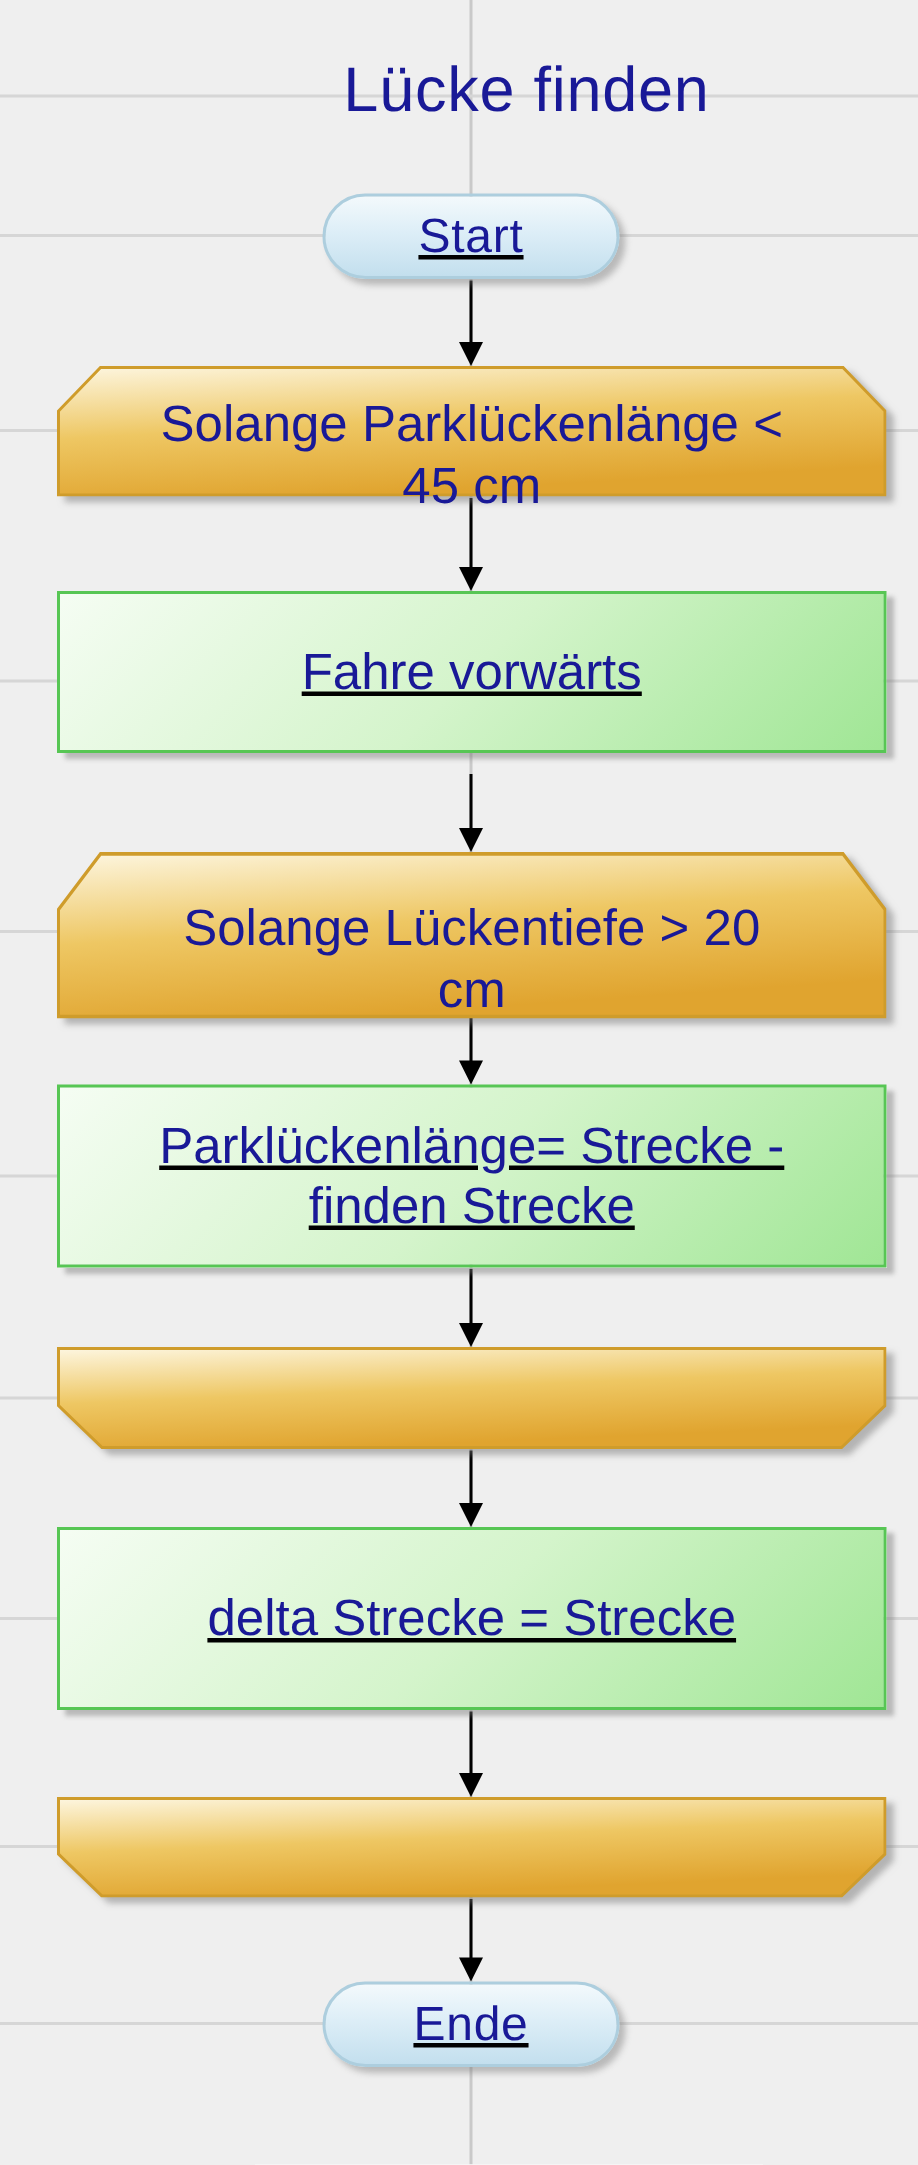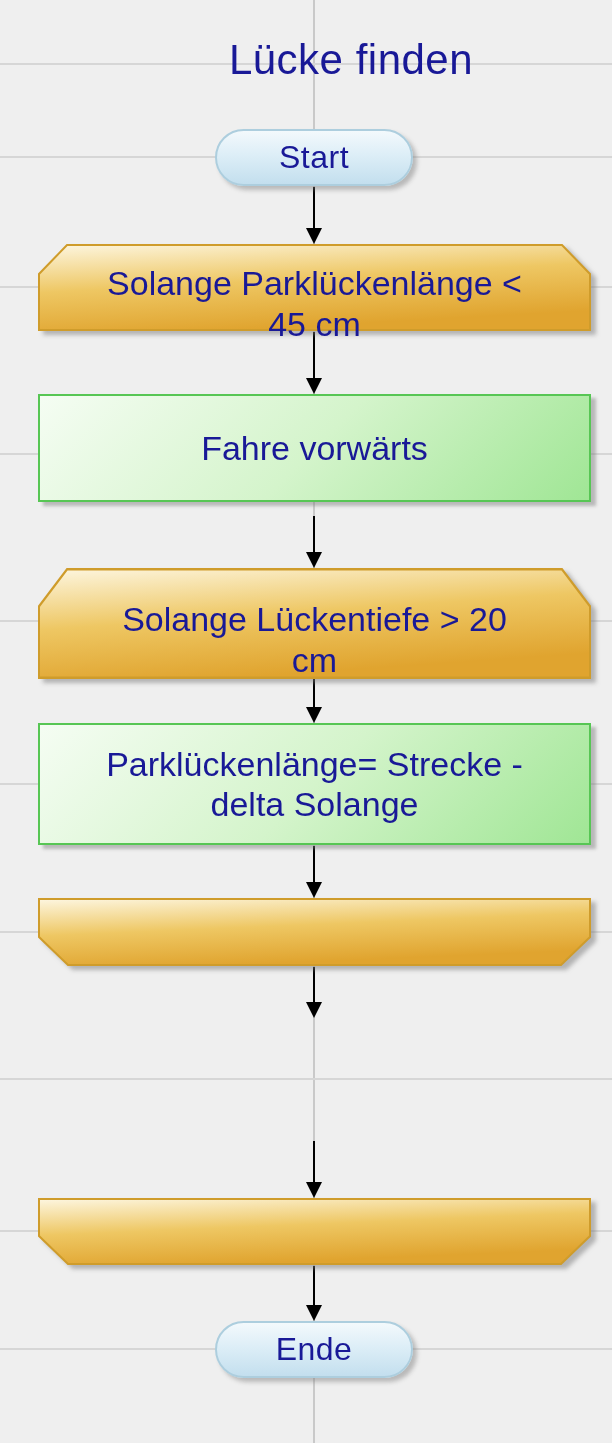--- a/index.html
+++ b/index.html
@@ -23,21 +23,21 @@
     background:#d6d6d6; z-index:0;
   }
   
   .title {
     position:absolute; top:36px; left:0; width:612px;
     text-align:center; font-size:42px; color:#191997; z-index:3;
     letter-spacing:0.5px;
     margin-left:45px;
   }
   
-  .node { position:absolute; z-index:2; box-sizing:border-box; }
+  .node { position:absolute; z-index:2; box-sizing:border-box;text-decoration:underline; }
   .label {
     color:#191997; font-size:34px; line-height:1.18;
     text-align:center; white-space:pre-line;
   }
   
   .terminator {
     left:215px; width:198px; height:57px;
     border-radius:29px;
     border:2px solid #adcede;
     background:linear-gradient(to bottom, #f3f9fc 0%, #ddeef7 45%, #c3dfee 100%);
@@ -145,40 +145,43 @@
 cm</span>
   </div>
 
   <div class="connector" style="top:656px;height:67px">
     <i class="shaft"></i>
     <i class="head"></i>
   </div>
 
   <div class="node process" style="top:723px;height:122px">
     <span class="label">Parklückenlänge= Strecke -
-delta Solange</span>
+finden Strecke</span>
   </div>
 
   <div class="connector" style="top:846px;height:52px">
     <i class="shaft"></i>
     <i class="head"></i>
   </div>
 
   <div class="node loopshape" style="top:898px;height:68px">
     <svg viewBox="0 0 553 68" preserveAspectRatio="none">
       <polygon points="1,1 552,1 552,39 523,67 30,67 1,39" fill="url(#grad-loop)" stroke="#cf9c2b" stroke-width="2"></polygon>
     </svg>
     <span class="label"></span>
   </div>
 
   <div class="connector" style="top:967px;height:51px">
     <i class="shaft"></i>
     <i class="head"></i>
   </div>
 
+  <div class="node process" style="top:1018px;height:122px">
+    <span class="label">delta Strecke = Strecke</span>
+  </div>
 
   <div class="connector" style="top:1141px;height:57px">
     <i class="shaft"></i>
     <i class="head"></i>
   </div>
 
   <div class="node loopshape" style="top:1198px;height:67px">
     <svg viewBox="0 0 553 67" preserveAspectRatio="none">
       <polygon points="1,1 552,1 552,38 523,66 30,66 1,38" fill="url(#grad-loop)" stroke="#cf9c2b" stroke-width="2"></polygon>
     </svg>

